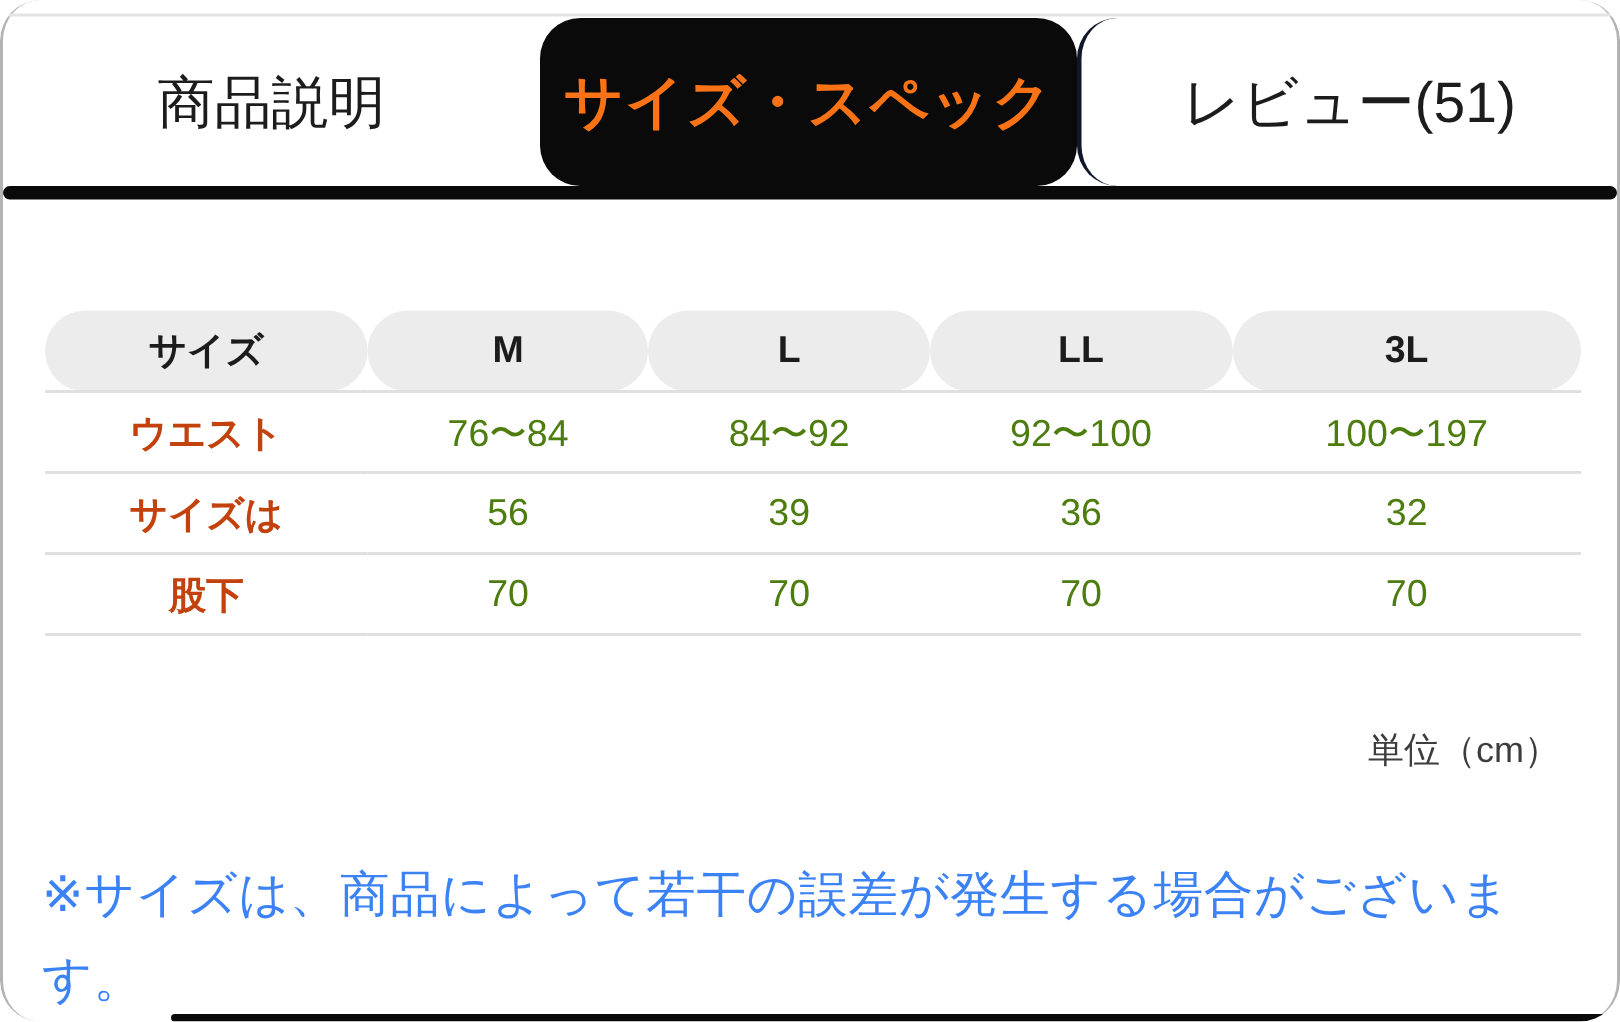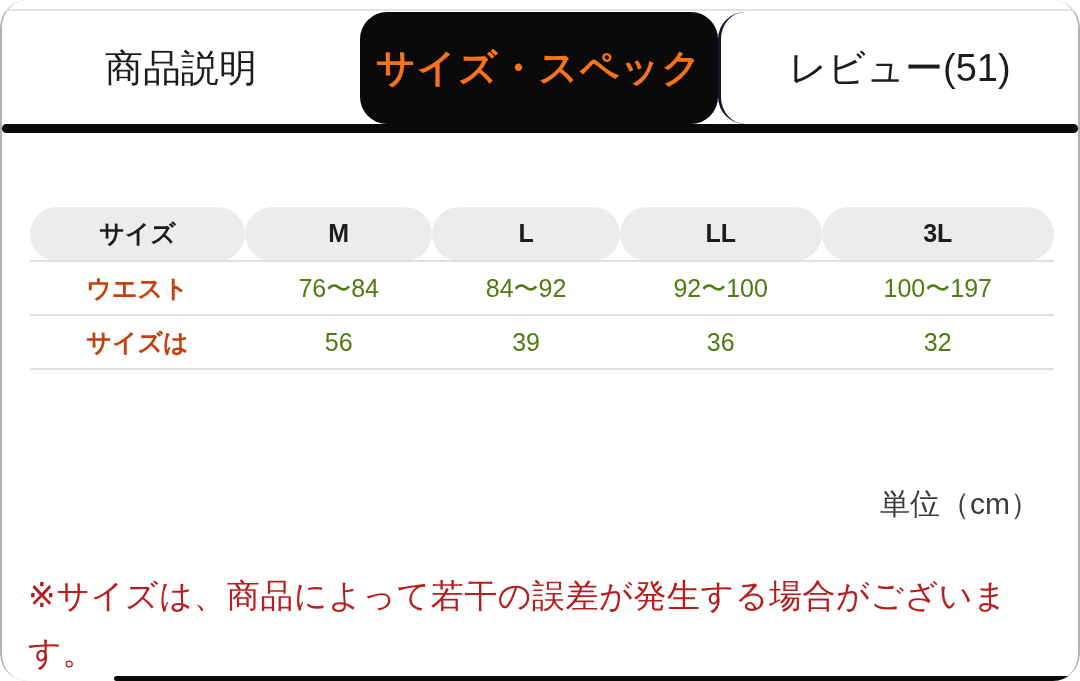--- a/index.html
+++ b/index.html
@@ -52,25 +52,25 @@
     background: #ececec; color: #1c1c1c; font-weight: bold;
   }
   table.size-table tbody th {
     color: #c2410c; font-weight: bold;
   }
   table.size-table tbody td {
     color: #4d7c0f; font-weight: normal;
   }
   .unit-note {
     position: absolute; top: 484px; right: 38px;
-    font-size: 30px; color: #3d3d3d;
+    font-size: 24px; color: #3d3d3d;
   }
   .disclaimer {
     position: absolute; top: 568px; left: 26px; width: 1005px;
-    font-size: 33px; line-height: 1.72; color: #b91c1c;
+    font-size: 33px; line-height: 1.72; color: #3b82f6;
     letter-spacing: 0.5px;
   }
   .bottom-bar {
     position: absolute; bottom: 0; left: 112px; right: 0; height: 5px;
     background: #0a0a0a;
   }
 </style>
 </head>
 <body>
 
@@ -111,20 +111,27 @@
         <td>92〜100</td>
         <td>100〜197</td>
       </tr>
       <tr>
         <th>サイズは</th>
         <td>56</td>
         <td>39</td>
         <td>36</td>
         <td>32</td>
       </tr>
+      <tr>
+        <th>股下</th>
+        <td>70</td>
+        <td>70</td>
+        <td>70</td>
+        <td>70</td>
+      </tr>
     </tbody>
   </table>
 
   <div class="unit-note">単位（cm）</div>
 
   <div class="disclaimer">※サイズは、商品によって若干の誤差が発生する場合がございます。</div>
 
   <div class="bottom-bar"></div>
 
 </div>

